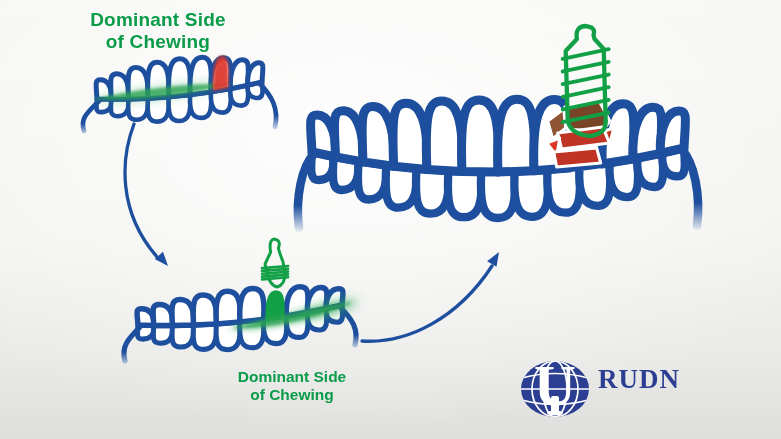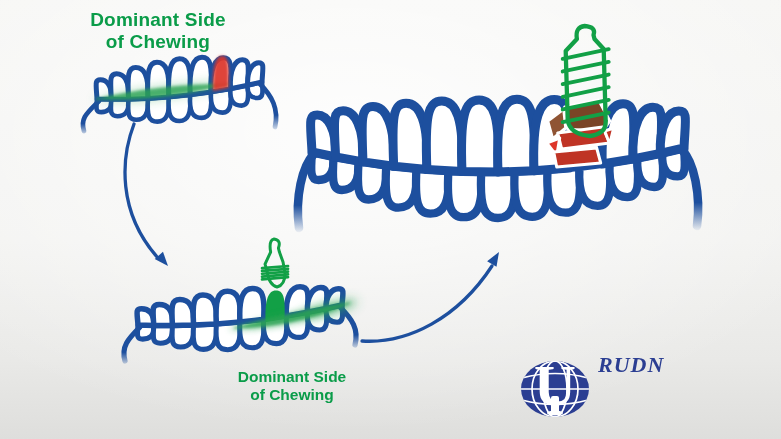--- a/index.html
+++ b/index.html
@@ -13,22 +13,22 @@
   .label{
     position:absolute;text-align:center;font-weight:bold;
     color:var(--label-green,#0a9c49);line-height:1.18;
   }
   .label-top{left:72px;top:9px;width:172px;font-size:19px;letter-spacing:.2px;}
   .label-bottom{left:228px;top:368px;width:128px;font-size:15.5px;}
   .artwork{position:absolute;left:0;top:0;}
   .logo{position:absolute;left:520px;top:354px;width:220px;height:70px;}
   .logo-emblem{position:absolute;left:0;top:2px;}
   .logo-acronym{
-    position:absolute;left:78px;top:0;color:var(--logo-navy,#2b3e92);
-    font-family:"Liberation Serif", serif;font-weight:bold;font-size:22px;letter-spacing:1px;line-height:1;font-style:italic;
+    position:absolute;left:78px;top:12px;color:var(--logo-navy,#2b3e92);
+    font-family:"Liberation Serif", serif;font-weight:bold;font-size:27px;letter-spacing:1px;line-height:1;
   }
   .logo-word{
     position:absolute;left:78px;top:31px;color:var(--logo-navy,#2b3e92);
     font-family:"Liberation Serif", serif;font-size:19px;letter-spacing:.5px;line-height:1;
   }
 </style>
 </head>
 <body>
 
 <div class="stage">

